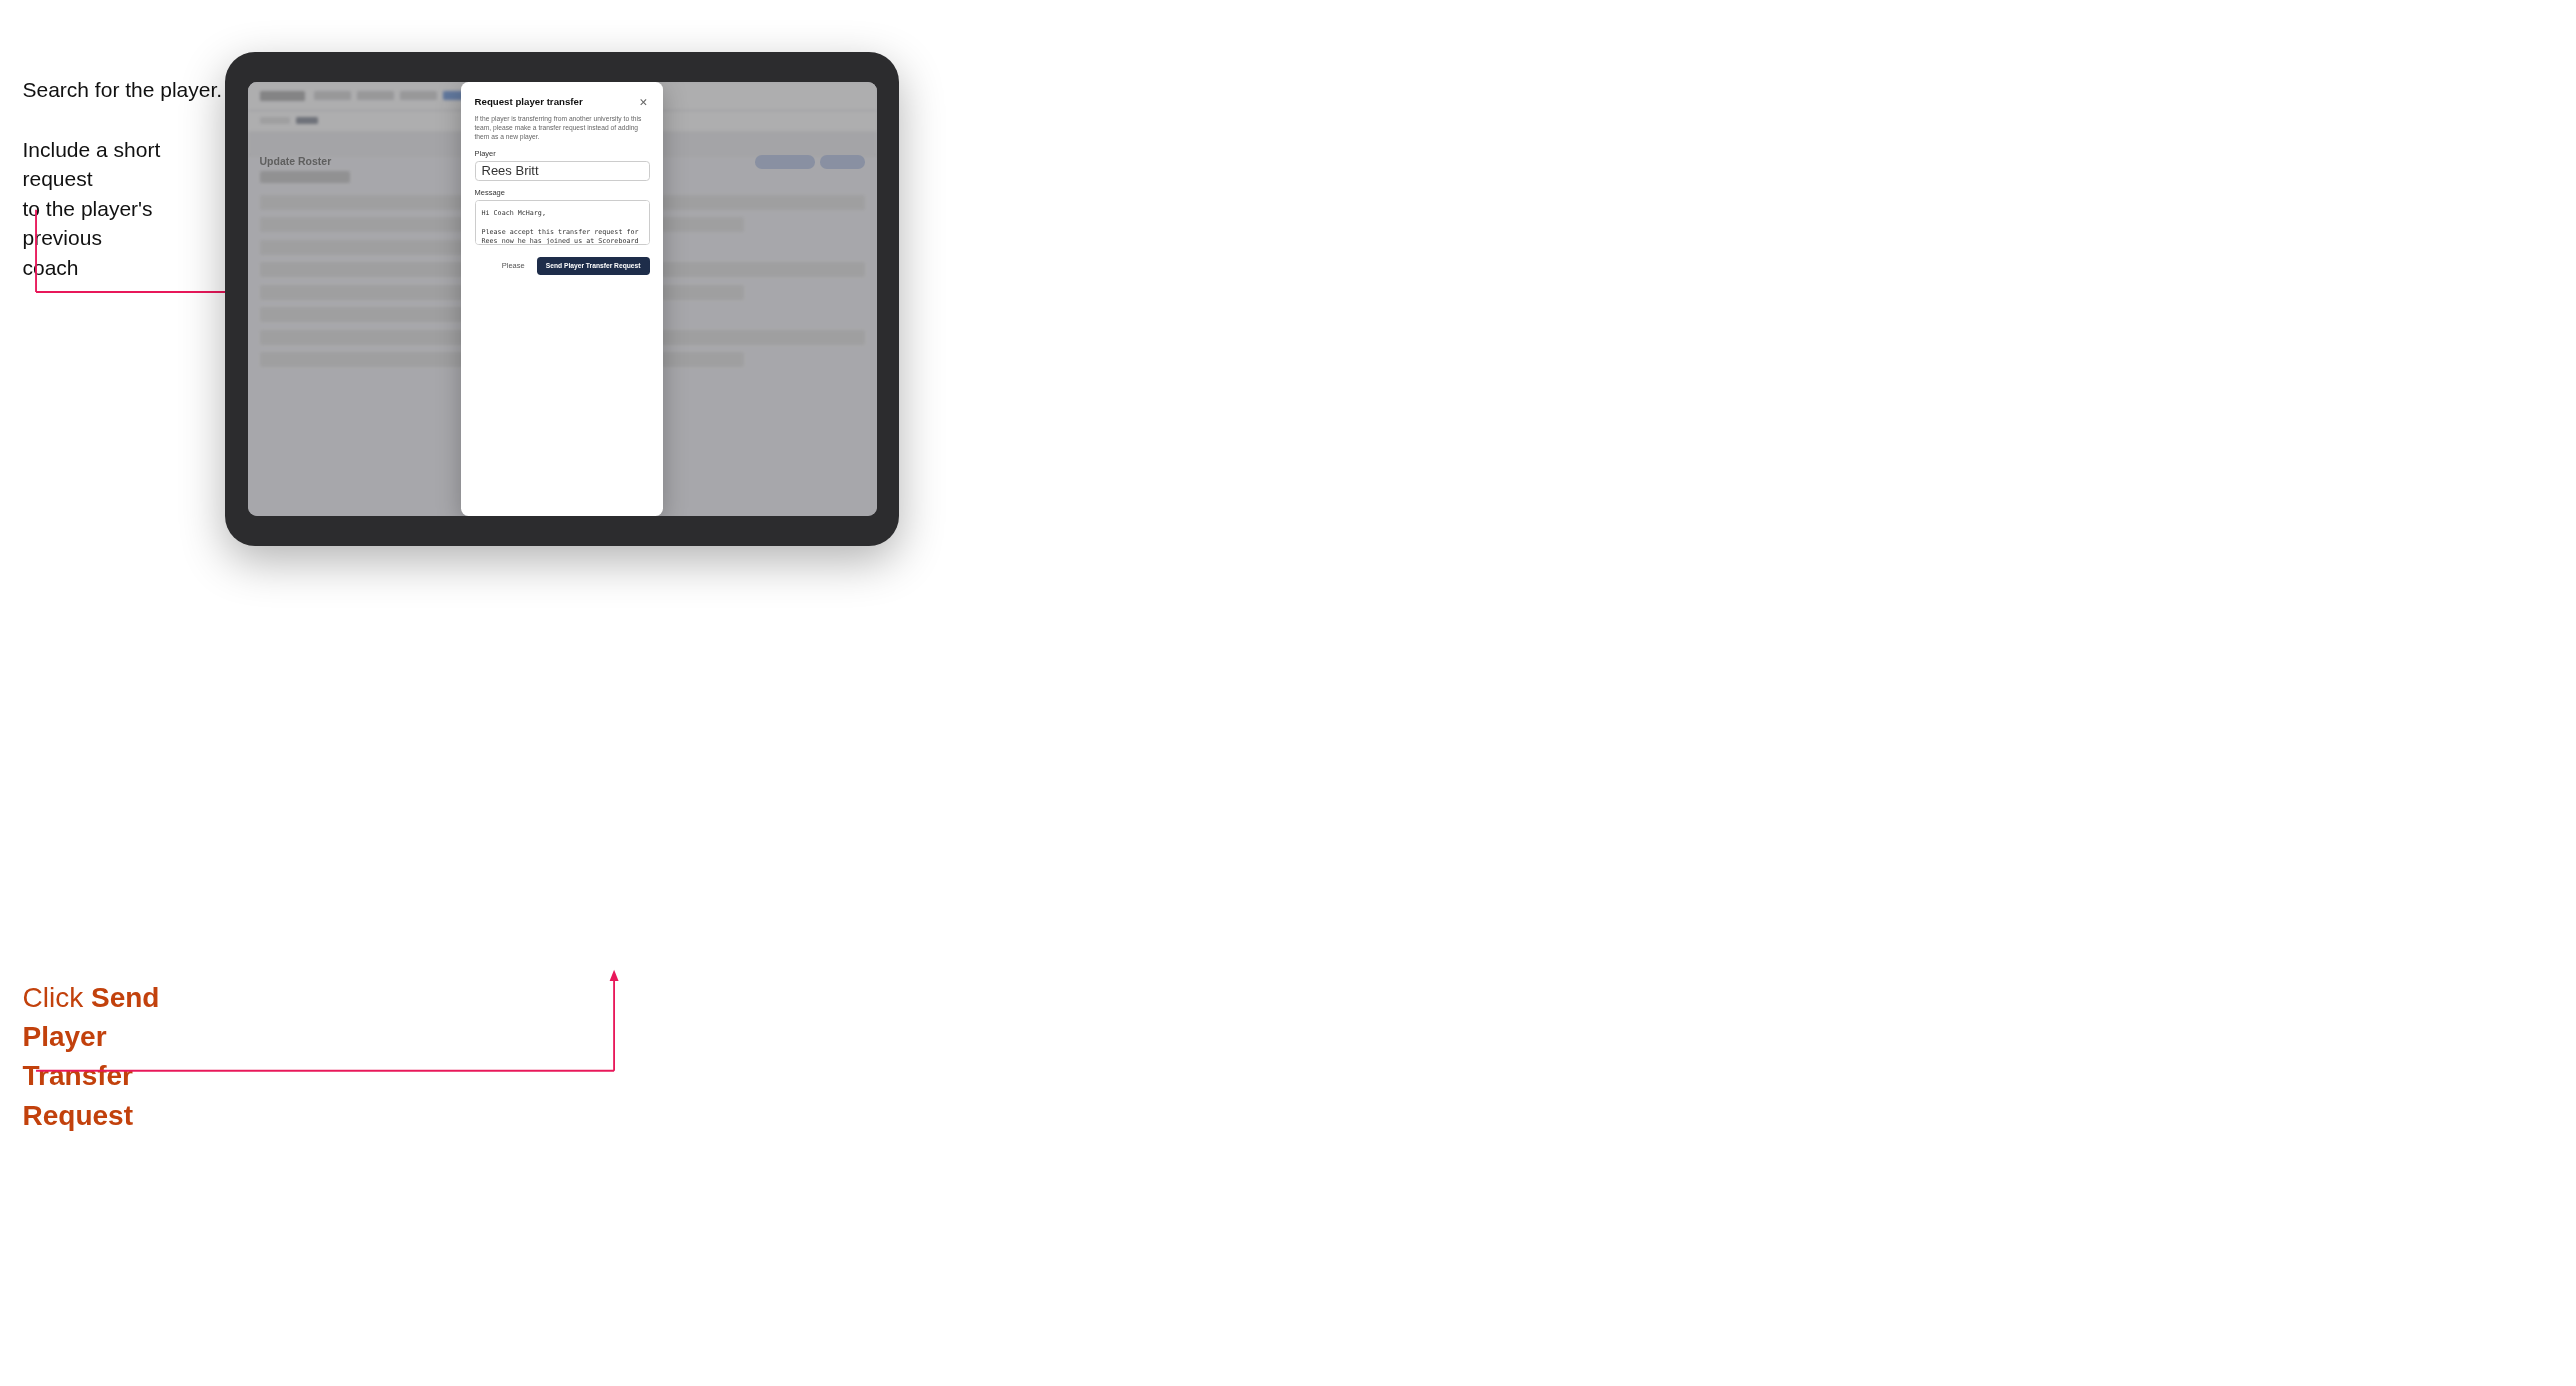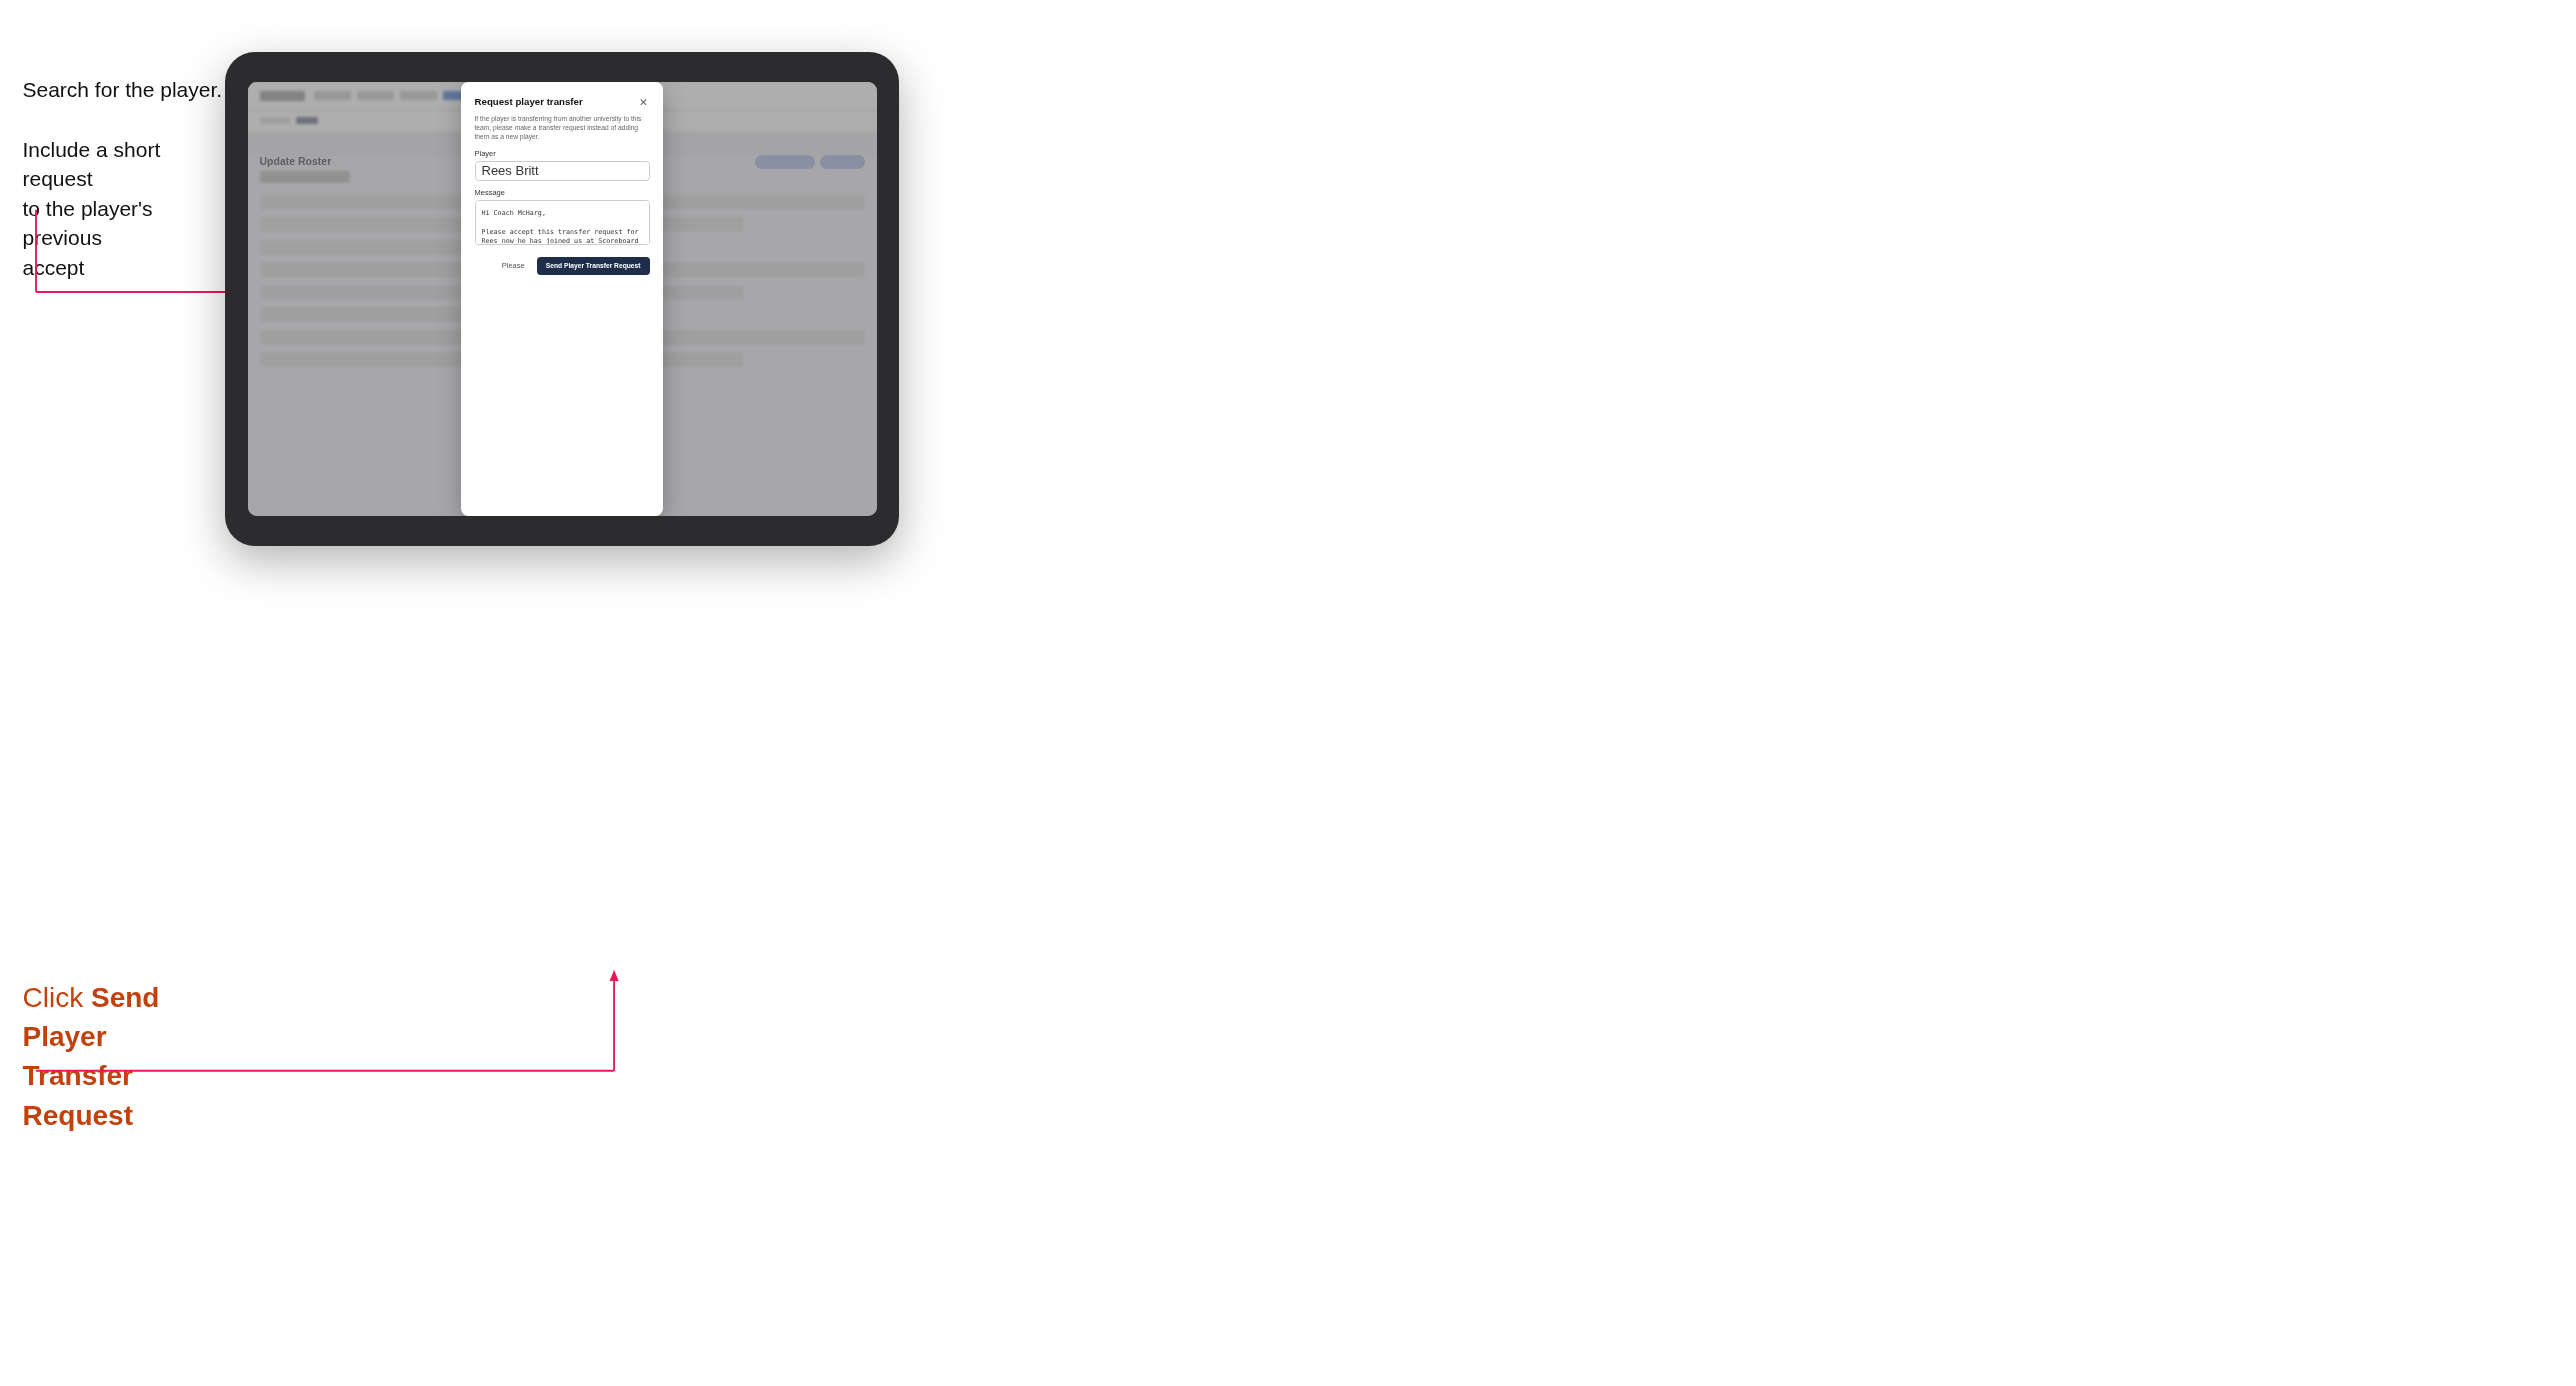--- a/index.html
+++ b/index.html
@@ -318,21 +318,21 @@
     }
   </style>
 </head>
 <body>
 
 <div class="annotation-search">Search for the player.</div>
 
 <div class="annotation-message">
   <span>Include a short request</span><br>
   <span>to the player's previous</span><br>
-  <span>accept</span>
+  <span>coach</span>
 </div>
 
 <div class="annotation-click">
   <span>Click </span><strong>Send Player Transfer Request</strong>
 </div>
 
 <svg class="arrow-svg" viewBox="0 0 3440 1851" width="2576" height="1386">
 
   <line x1="48" y1="390" x2="600" y2="390" stroke="#e8185a" stroke-width="2.5"></line>
   <polygon points="600,384 615,390 600,396" fill="#e8185a"></polygon>

